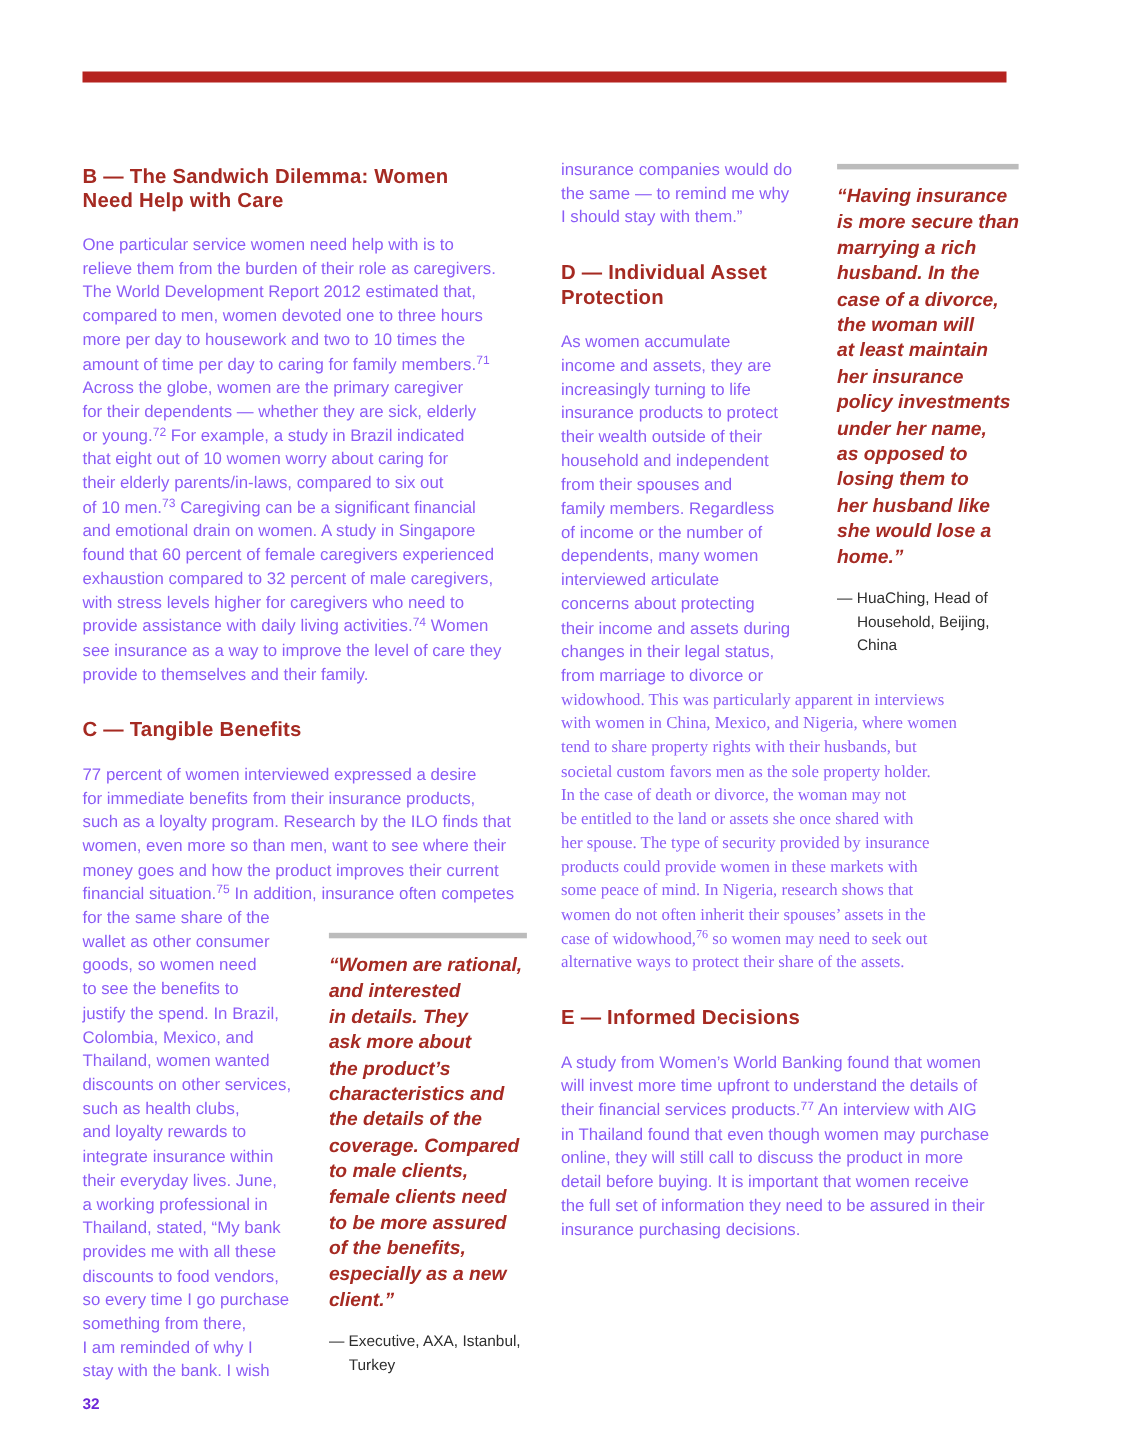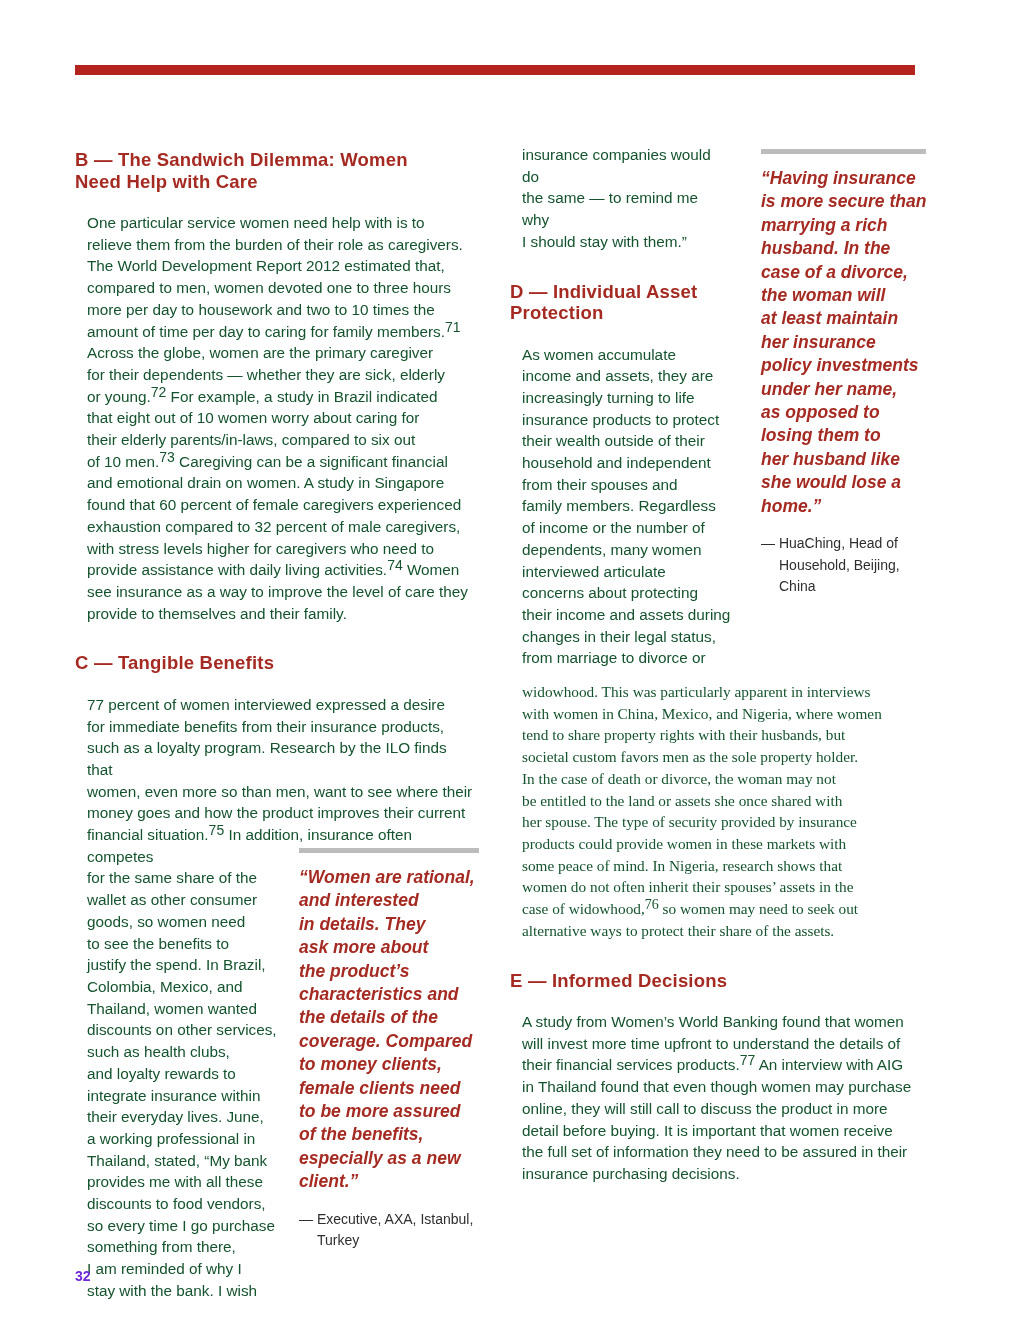--- a/index.html
+++ b/index.html
@@ -35,25 +35,25 @@
       color: #a52a22;
       font-weight: bold;
       font-size: 18.5px;
       line-height: 21.5px;
       letter-spacing: 0.2px;
       margin: 0;
     }
     .para {
       font-size: 15.3px;
       line-height: 21.7px;
-      margin: 12px;
-      color: #14532d;
+      margin: 0;
+      color: #8b5cf6;
     }
     .para sup {
-      font-size: 14px;
+      font-size: 11px;
       line-height: 0;
       vertical-align: 5px;
     }
     .abs { position: absolute; }
 
     .rule {
       height: 5px;
       background: #bcbcbc;
     }
     .quote {
@@ -152,21 +152,21 @@
   <div class="rule"></div>
   <div class="quote" style="margin-top:13px;">
     <span>“Women are rational,</span><br>
     <span>and interested</span><br>
     <span>in details. They</span><br>
     <span>ask more about</span><br>
     <span>the product’s</span><br>
     <span>characteristics and</span><br>
     <span>the details of the</span><br>
     <span>coverage. Compared</span><br>
-    <span>to money clients,</span><br>
+    <span>to male clients,</span><br>
     <span>female clients need</span><br>
     <span>to be more assured</span><br>
     <span>of the benefits,</span><br>
     <span>especially as a new</span><br>
     <span>client.”</span>
   </div>
   <p class="attrib" style="margin-top:15px;">— Executive, AXA, Istanbul, Turkey</p>
 </div>
 
 <div class="col col-mid">

